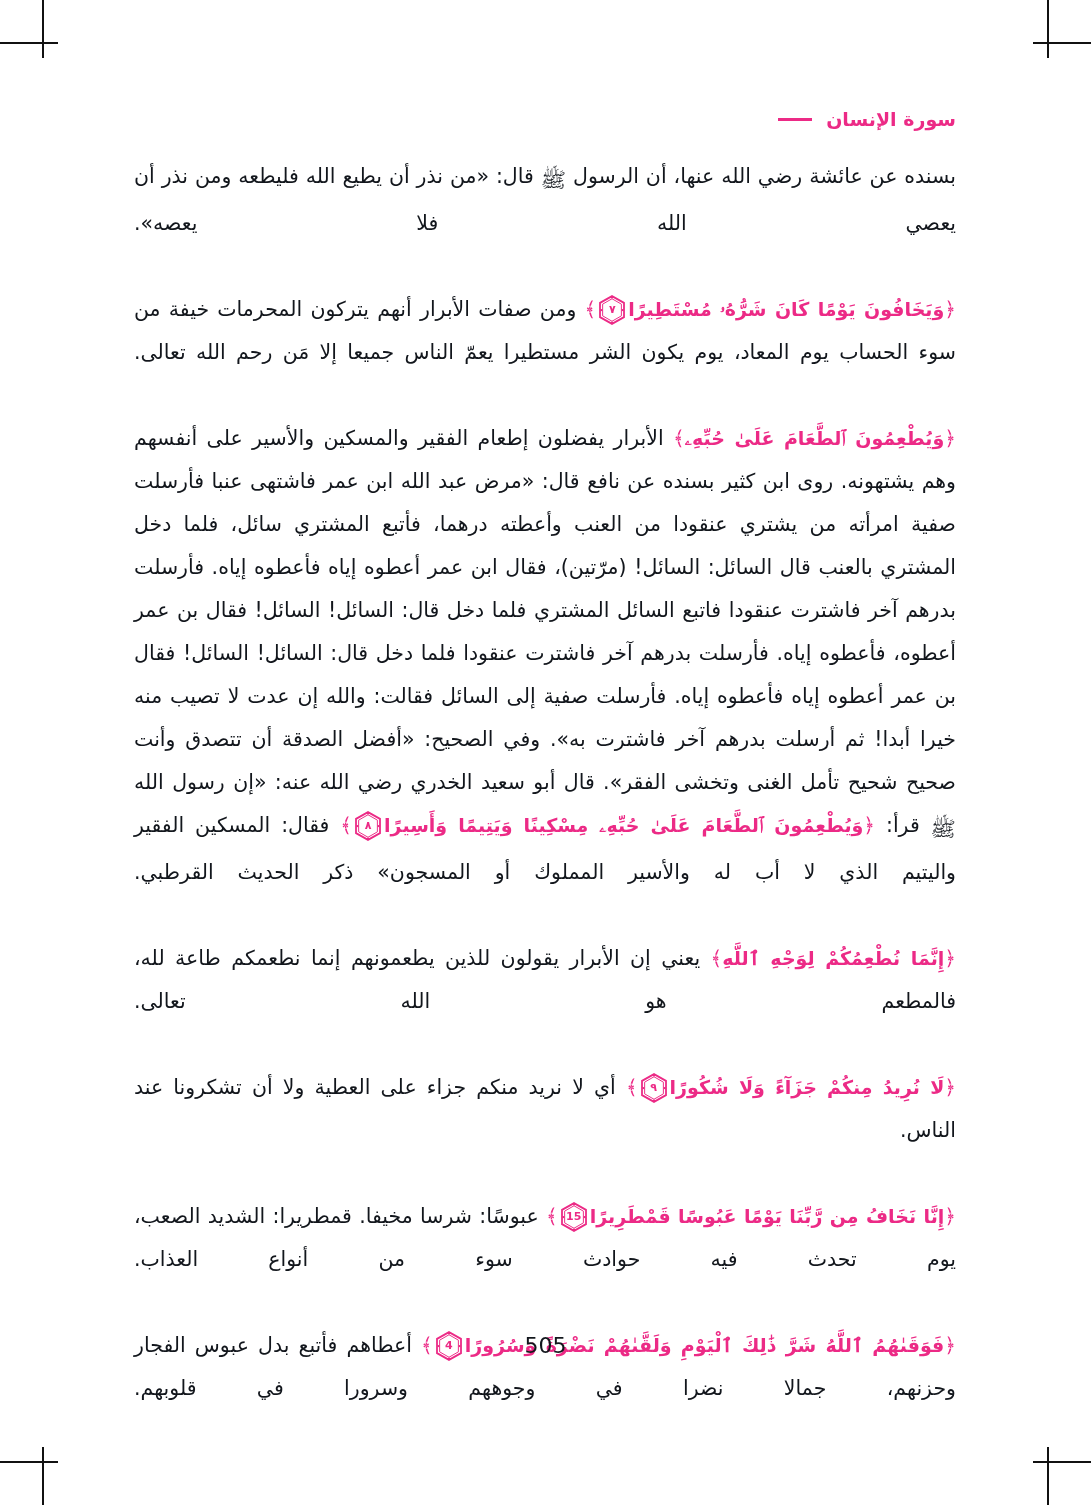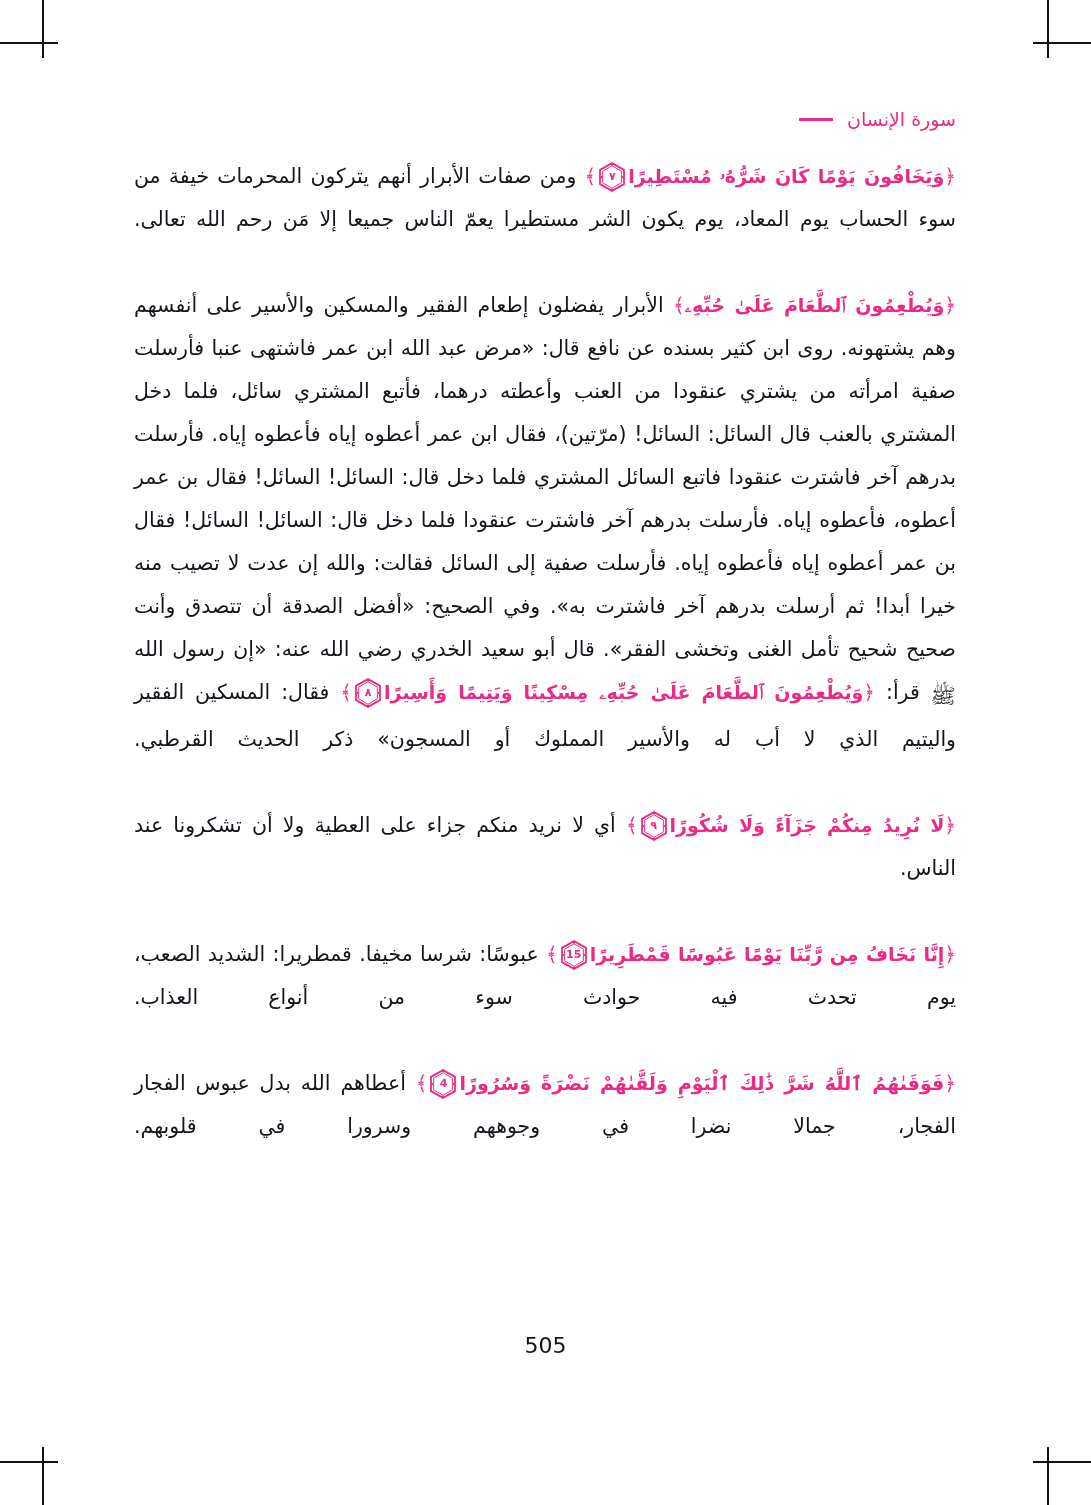--- a/index.html
+++ b/index.html
@@ -37,21 +37,21 @@
     right: 135px;
     display: flex;
     align-items: center;
     gap: 14px;
     direction: rtl;
   }
   .header-title {
     color: #ec2a86;
     font-family: "DejaVu Sans", "Liberation Sans", sans-serif;
     font-size: 19px;
-    font-weight: normal;
+    font-weight: bold;
     letter-spacing: 0px;
     white-space: nowrap;
   }
   .header-rule {
     display: inline-block;
     width: 34px;
     height: 3px;
     background: #ec2a86;
   }
 
@@ -158,36 +158,38 @@
   <div class="crop h bl-h"></div>
   <div class="crop v br-v"></div>
   <div class="crop h br-h"></div>
 
   <div class="header">
     <span class="header-title">سورة الإنسان</span>
     <span class="header-rule"></span>
   </div>
 
   <div class="content" id="content">
+      <div class="para" id="p-hadith-nadhr"><span>بسنده عن عائشة رضي الله عنها، أن الرسول </span><span class="sallam">ﷺ</span><span> قال: «من نذر أن يطيع الله فليطعه ومن نذر أن يعصي الله فلا يعصه».</span></div>
       <div class="para" id="p-ayah-7"><span class="ayah"><span class="brk">﴿</span><span>وَيَخَافُونَ يَوْمًا كَانَ شَرُّهُۥ مُسْتَطِيرًا</span><span class="ayah-num"><svg viewBox="0 0 40 40" class="hex" width="30" height="30">
               <polygon points="20,1.5 36,10.5 36,29.5 20,38.5 4,29.5 4,10.5" fill="none" stroke="#ec2a86" stroke-width="2.4"></polygon>
               <polygon points="20,5 32.5,12.2 32.5,27.8 20,35 7.5,27.8 7.5,12.2" fill="none" stroke="#ec2a86" stroke-width="1.3"></polygon>
               <circle cx="20" cy="3.2" r="1.5" fill="#ec2a86"></circle>
               <circle cx="20" cy="36.8" r="1.5" fill="#ec2a86"></circle>
               <circle cx="5.8" cy="20" r="1.5" fill="#ec2a86"></circle>
               <circle cx="34.2" cy="20" r="1.5" fill="#ec2a86"></circle>
             </svg><span class="num">٧</span></span><span class="brk">﴾</span></span><span> ومن صفات الأبرار أنهم يتركون المحرمات خيفة من سوء الحساب يوم المعاد، يوم يكون الشر مستطيرا يعمّ الناس جميعا إلا مَن رحم الله تعالى.</span></div>
       <div class="para" id="p-ayah-8-itam"><span class="ayah"><span class="brk">﴿</span><span>وَيُطْعِمُونَ ٱلطَّعَامَ عَلَىٰ حُبِّهِۦ</span><span class="brk">﴾</span></span><span> الأبرار يفضلون إطعام الفقير والمسكين والأسير على أنفسهم وهم يشتهونه. روى ابن كثير بسنده عن نافع قال: «مرض عبد الله ابن عمر فاشتهى عنبا فأرسلت صفية امرأته من يشتري عنقودا من العنب وأعطته درهما، فأتبع المشتري سائل، فلما دخل المشتري بالعنب قال السائل: السائل! (مرّتين)، فقال ابن عمر أعطوه إياه فأعطوه إياه. فأرسلت بدرهم آخر فاشترت عنقودا فاتبع السائل المشتري فلما دخل قال: السائل! السائل! فقال بن عمر أعطوه، فأعطوه إياه. فأرسلت بدرهم آخر فاشترت عنقودا فلما دخل قال: السائل! السائل! فقال بن عمر أعطوه إياه فأعطوه إياه. فأرسلت صفية إلى السائل فقالت: والله إن عدت لا تصيب منه خيرا أبدا! ثم أرسلت بدرهم آخر فاشترت به».</span><span> وفي الصحيح: «أفضل الصدقة أن تتصدق وأنت صحيح شحيح تأمل الغنى وتخشى الفقر». قال أبو سعيد الخدري رضي الله عنه: «إن رسول الله </span><span class="sallam">ﷺ</span><span> قرأ:  </span><span class="ayah"><span class="brk">﴿</span><span>وَيُطْعِمُونَ ٱلطَّعَامَ عَلَىٰ حُبِّهِۦ مِسْكِينًا وَيَتِيمًا وَأَسِيرًا</span><span class="ayah-num"><svg viewBox="0 0 40 40" class="hex" width="30" height="30">
               <polygon points="20,1.5 36,10.5 36,29.5 20,38.5 4,29.5 4,10.5" fill="none" stroke="#ec2a86" stroke-width="2.4"></polygon>
               <polygon points="20,5 32.5,12.2 32.5,27.8 20,35 7.5,27.8 7.5,12.2" fill="none" stroke="#ec2a86" stroke-width="1.3"></polygon>
               <circle cx="20" cy="3.2" r="1.5" fill="#ec2a86"></circle>
               <circle cx="20" cy="36.8" r="1.5" fill="#ec2a86"></circle>
               <circle cx="5.8" cy="20" r="1.5" fill="#ec2a86"></circle>
               <circle cx="34.2" cy="20" r="1.5" fill="#ec2a86"></circle>
             </svg><span class="num">٨</span></span><span class="brk">﴾</span></span><span> فقال: المسكين الفقير واليتيم الذي لا أب له والأسير المملوك أو المسجون» ذكر الحديث القرطبي.</span></div>
+      <div class="para" id="p-ayah-liwajh"><span class="ayah"><span class="brk">﴿</span><span>إِنَّمَا نُطْعِمُكُمْ لِوَجْهِ ٱللَّهِ</span><span class="brk">﴾</span></span><span> يعني إن الأبرار يقولون للذين يطعمونهم إنما نطعمكم طاعة لله، فالمطعم هو الله تعالى.</span></div>
       <div class="para" id="p-ayah-9"><span class="ayah"><span class="brk">﴿</span><span>لَا نُرِيدُ مِنكُمْ جَزَآءً وَلَا شُكُورًا</span><span class="ayah-num"><svg viewBox="0 0 40 40" class="hex" width="30" height="30">
               <polygon points="20,1.5 36,10.5 36,29.5 20,38.5 4,29.5 4,10.5" fill="none" stroke="#ec2a86" stroke-width="2.4"></polygon>
               <polygon points="20,5 32.5,12.2 32.5,27.8 20,35 7.5,27.8 7.5,12.2" fill="none" stroke="#ec2a86" stroke-width="1.3"></polygon>
               <circle cx="20" cy="3.2" r="1.5" fill="#ec2a86"></circle>
               <circle cx="20" cy="36.8" r="1.5" fill="#ec2a86"></circle>
               <circle cx="5.8" cy="20" r="1.5" fill="#ec2a86"></circle>
               <circle cx="34.2" cy="20" r="1.5" fill="#ec2a86"></circle>
             </svg><span class="num">٩</span></span><span class="brk">﴾</span></span><span> أي لا نريد منكم جزاء على العطية ولا أن تشكرونا عند الناس.</span></div>
       <div class="para" id="p-ayah-10"><span class="ayah"><span class="brk">﴿</span><span>إِنَّا نَخَافُ مِن رَّبِّنَا يَوْمًا عَبُوسًا قَمْطَرِيرًا</span><span class="ayah-num"><svg viewBox="0 0 40 40" class="hex" width="30" height="30">
               <polygon points="20,1.5 36,10.5 36,29.5 20,38.5 4,29.5 4,10.5" fill="none" stroke="#ec2a86" stroke-width="2.4"></polygon>
@@ -197,18 +199,18 @@
               <circle cx="5.8" cy="20" r="1.5" fill="#ec2a86"></circle>
               <circle cx="34.2" cy="20" r="1.5" fill="#ec2a86"></circle>
             </svg><span class="num">15</span></span><span class="brk">﴾</span></span><span> عبوسًا: شرسا مخيفا. قمطريرا: الشديد الصعب، يوم تحدث فيه حوادث سوء من أنواع العذاب.</span></div>
       <div class="para" id="p-ayah-11"><span class="ayah"><span class="brk">﴿</span><span>فَوَقَىٰهُمُ ٱللَّهُ شَرَّ ذَٰلِكَ ٱلْيَوْمِ وَلَقَّىٰهُمْ نَضْرَةً وَسُرُورًا</span><span class="ayah-num"><svg viewBox="0 0 40 40" class="hex" width="30" height="30">
               <polygon points="20,1.5 36,10.5 36,29.5 20,38.5 4,29.5 4,10.5" fill="none" stroke="#ec2a86" stroke-width="2.4"></polygon>
               <polygon points="20,5 32.5,12.2 32.5,27.8 20,35 7.5,27.8 7.5,12.2" fill="none" stroke="#ec2a86" stroke-width="1.3"></polygon>
               <circle cx="20" cy="3.2" r="1.5" fill="#ec2a86"></circle>
               <circle cx="20" cy="36.8" r="1.5" fill="#ec2a86"></circle>
               <circle cx="5.8" cy="20" r="1.5" fill="#ec2a86"></circle>
               <circle cx="34.2" cy="20" r="1.5" fill="#ec2a86"></circle>
-            </svg><span class="num">4</span></span><span class="brk">﴾</span></span><span> أعطاهم الله بدل عبوس الفجار الفجار، جمالا نضرا في وجوههم وسرورا في قلوبهم.</span></div>
+            </svg><span class="num">4</span></span><span class="brk">﴾</span></span><span> أعطاهم فأتبع بدل عبوس الفجار وحزنهم، جمالا نضرا في وجوههم وسرورا في قلوبهم.</span></div>
     </div>
 
   <div class="folio">505</div>
 
 </div>
 
 </body></html>

